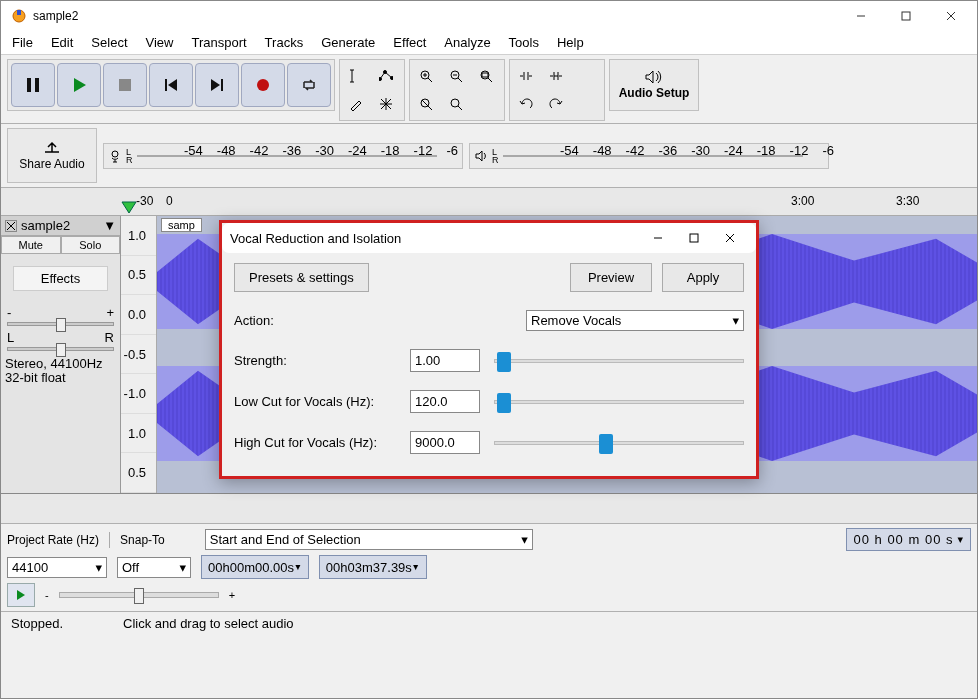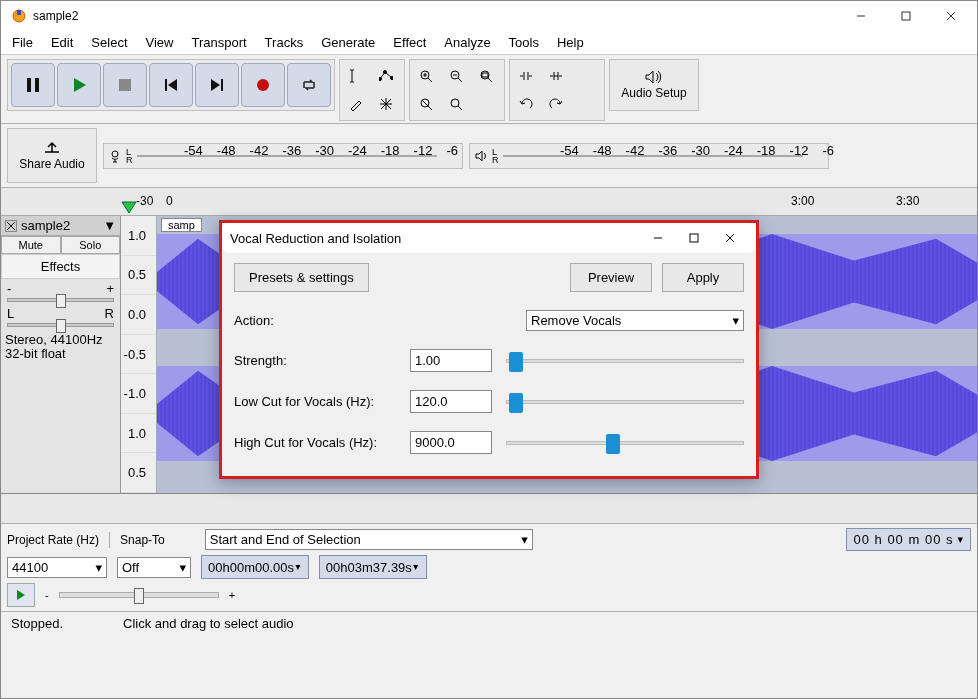--- a/index.html
+++ b/index.html
@@ -11,35 +11,35 @@
   .titlebar .win-btn { width: 45px; height: 30px; display:flex; align-items:center; justify-content:center; }
   .titlebar .win-btn svg { stroke:#333; }
   .menubar { height: 24px; background: #fff; border-bottom: 1px solid #d0d0d0; display:flex; align-items:center; padding: 0 4px; gap: 4px; }
   .menubar span { padding: 2px 7px; }
   .toolbar-area { background: #f0f0f0; border-bottom: 1px solid #b0b0b0; padding: 4px 6px 2px; display:flex; flex-wrap:wrap; gap:4px; align-items:flex-start; }
   .tb-group { border: 1px solid #c0c0c0; background: #eaeaea; padding: 3px; display:flex; align-items:center; gap:2px; }
   .trans-btn { width: 44px; height: 44px; background: #d4dae8; border: 1px solid #a0a8c0; border-radius:4px; display:flex; align-items:center; justify-content:center; }
   .icon-btn { width: 26px; height: 26px; display:flex; align-items:center; justify-content:center; border:1px solid transparent; }
   .grid2 { display:grid; grid-template-columns:repeat(2,28px); grid-template-rows:repeat(2,26px); }
   .grid3 { display:grid; grid-template-columns:repeat(3,28px); grid-template-rows:repeat(2,26px); }
-  .audio-setup { display:flex; flex-direction:column; align-items:center; justify-content:center; width:90px; height:52px; }
+  .audio-setup { display:flex; flex-direction:column; align-items:center; justify-content:center; width:90px; height:52px;font-weight:bold; }
   .meter-row { display:flex; align-items:center; background:#eaeaea; border:1px solid #c0c0c0; padding:2px 4px; height:26px; gap:4px; }
   .meter-row .lr { font-size:9px; line-height:8px; }
   .share-block { border:1px solid #c0c0c0; background:#eaeaea; display:flex; flex-direction:column; align-items:center; justify-content:center; width:90px; height:55px; gap:2px; }
   .row2 { background:#f0f0f0; display:flex; padding:4px 6px; gap:6px; border-bottom:1px solid #b0b0b0; align-items:center;}
   .timeline-row { height:28px; display:flex; align-items:flex-end; background:#e8e8e8; border-bottom:1px solid #aaa; padding-left:120px; position:relative; }
   .timeline-row .handle { position:absolute; left:120px; bottom:0;}
   .timeline-label { position:absolute; font-size:12px; top:6px;}
   .track-area { display:flex; height:278px; background:#c0c5ce; border-bottom:1px solid #888;}
   .track-ctrl { width:120px; background:#e4e4e4; border-right:1px solid #999; display:flex; flex-direction:column; font-size:11px;}
   .track-ctrl .hdr { display:flex; align-items:center; background:#d0d0d0; border-bottom:1px solid #aaa; padding:2px 4px; gap:4px;}
   .track-ctrl .hdr .close { width:12px;height:12px; display:flex;align-items:center;justify-content:center; border:1px solid #888;}
   .track-ctrl .btns { display:flex; }
   .track-ctrl .btns button { flex:1; font-size:11px; padding:2px 0; background:#f0f0f0; border:1px solid #aaa;}
-  .track-ctrl .eff { text-align:center; padding:4px 0; background:#f4f4f4; border:1px solid #ccc; margin:0;}
+  .track-ctrl .eff { text-align:center; padding:4px 0; background:#f4f4f4; border:1px solid #ccc; margin:12px;}
   .track-ctrl .slider-row { padding:2px 6px; font-size:10px;}
   .track-ctrl .slider-row .rail { height:4px; background:#ccc; border:1px solid #999; position:relative; margin-top:2px;}
   .track-ctrl .slider-row .knob { position:absolute; top:-5px; width:10px; height:14px; background:#f0f0f0; border:1px solid #666; left:50%; transform:translateX(-50%);}
   .track-ctrl .info { padding:4px; font-size:11px; line-height:14px;}
   .amp-col { width:36px; background:#eee; border-right:1px solid #aaa; font-size:11px; display:flex; flex-direction:column;}
   .amp-col div { flex:1; display:flex; align-items:center; justify-content:flex-end; padding-right:10px; border-bottom:1px solid #ddd;}
   .wave-canvas { flex:1; position:relative; overflow:hidden;}
   .wave-bg { position:absolute; inset:0; background:#b8c0d4;}
   .scroll-gap { height:30px; background:#e8e8e8; border-bottom:1px solid #b0b0b0;}
   .footer-bars { background:#f0f0f0; padding:4px 6px; display:flex; flex-direction:column; gap:4px;}
@@ -56,21 +56,21 @@
   
   .dialog-overlay { position:absolute; left:219px; top:220px; width:540px; background:#f0f0f0; border:3px solid #d02020; box-shadow:0 4px 16px rgba(0,0,0,0.3); z-index:100;}
   .dlg-title { height:30px; background:#fff; display:flex; align-items:center; padding:0 8px;border-radius:7px;}
   .dlg-title span.t { flex:1; font-size:13px;}
   .dlg-title .wbtn { width:36px; height:24px; display:flex; align-items:center; justify-content:center;}
   .dlg-body { padding:10px 12px; display:flex; flex-direction:column; gap:6px;}
   .dlg-toprow { display:flex; align-items:center; gap:10px;}
   .dlg-btn { background:#e8e8e8; border:1px solid #aaa; padding:6px 14px; font-size:13px;}
   .dlg-row { display:flex; align-items:center; margin-top:12px;}
   .dlg-row label { width:176px; font-size:13px;}
-  .dlg-row input.num { width:82px; border:1px solid #888; padding:3px 4px; font-size:13px;}
+  .dlg-row input.num { width:70px; border:1px solid #888; padding:3px 4px; font-size:13px;}
   .dlg-row .sld { flex:1; margin-left:14px; height:4px; background:#ddd; border:1px solid #bbb; position:relative;}
   .dlg-row .sld .thumb { position:absolute; top:-8px; width:14px; height:20px; background:#1b8fd4; border-radius:2px;}
   .dlg-row .dd { flex:1; justify-content:space-between;}
 
   
   .wave-shape { position:absolute; left:0; right:0; background:repeating-linear-gradient(90deg,#2a1ab0 0 1px,#3a2ac8 1px 3px,#2a1ab0 3px 4px); }
 </style>
 </head>
 <body>
 

